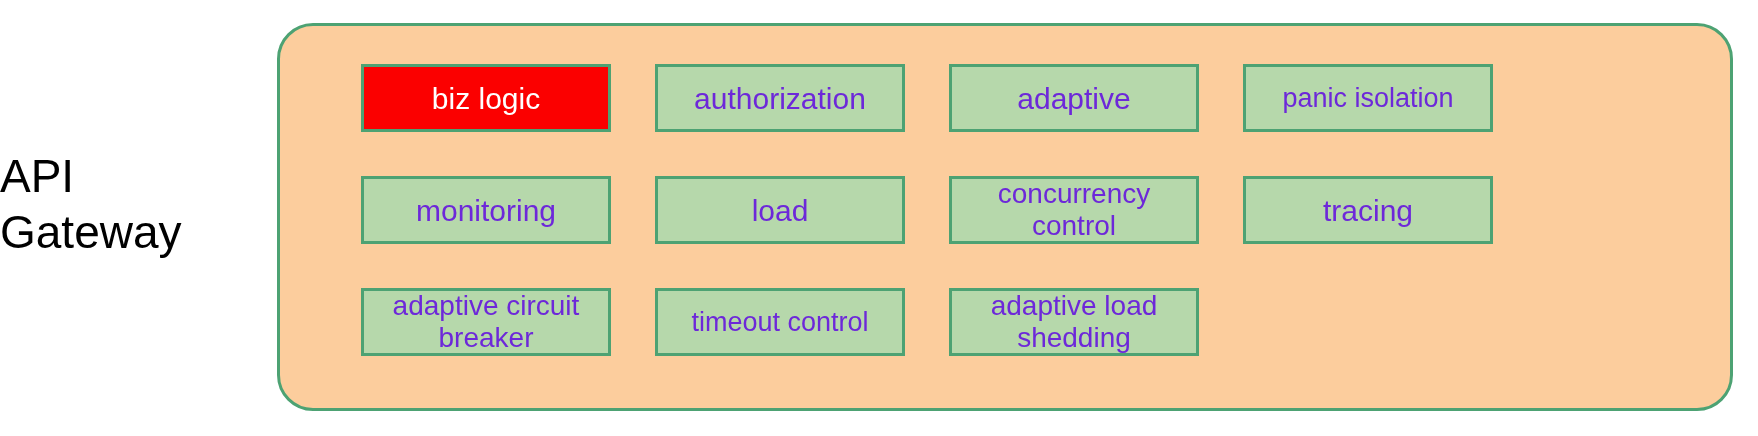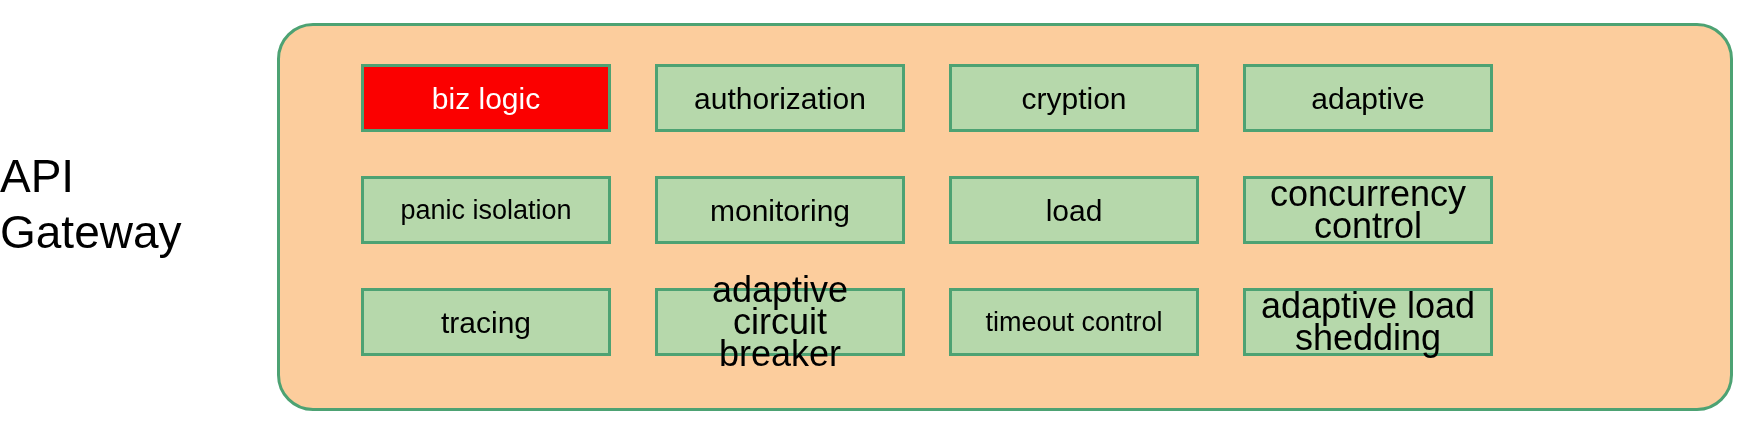--- a/index.html
+++ b/index.html
@@ -62,36 +62,36 @@
   .cell {
     box-sizing: border-box;
     background: #b6d8ab;
     border: 3px solid #4da273;
     display: flex;
     align-items: center;
     justify-content: center;
     text-align: center;
     font-size: 30px;
     line-height: 33px;
-    color: #000000;
+    color: #6d28d9;
     padding: 0 4px;
     white-space: pre-line;
   }
 
   .cell.highlight {
     background: #fb0000;
     color: #ffffff;
   }
 
   .cell.small {
     font-size: 27px;
   }
 
   .cell.two-line {
-    font-size: 36px;
+    font-size: 28px;
     line-height: 32px;
   }
 </style>
 </head>
 <body>
 
 <div class="canvas">
 
   <div class="gateway-label">API
 Gateway</div>
@@ -101,23 +101,20 @@
     <div class="grid">
 
       <div class="cell highlight">
         <span>biz logic</span>
       </div>
 
       <div class="cell">
         <span>authorization</span>
       </div>
 
-      <div class="cell">
-        <span>cryption</span>
-      </div>
 
       <div class="cell">
         <span>adaptive</span>
       </div>
 
       <div class="cell small">
         <span>panic isolation</span>
       </div>
 
       <div class="cell">

